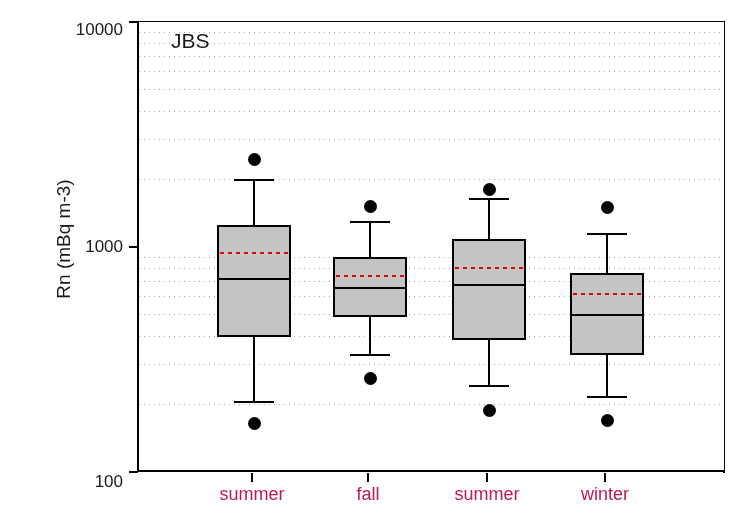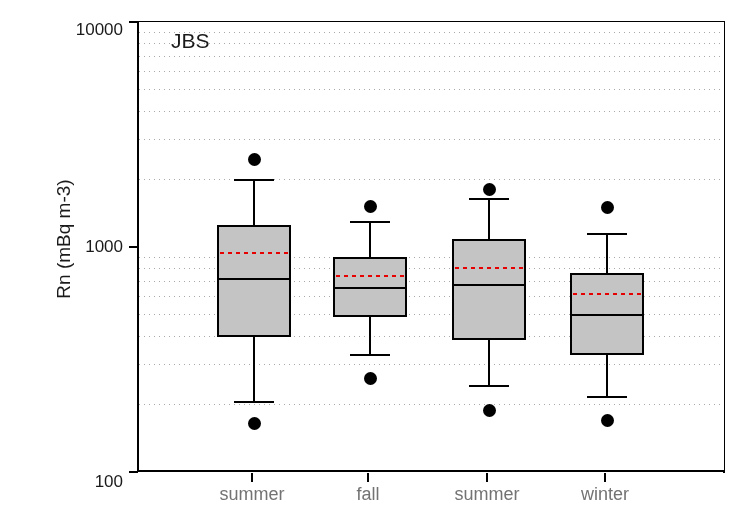--- a/index.html
+++ b/index.html
@@ -106,21 +106,21 @@
     width: 2px;
     height: 9px;
     background: #000;
   }
   .xtlabel {
     position: absolute;
     top: 484px;
     width: 140px;
     text-align: center;
     font-size: 18px;
-    color: #737373;
+    color: #be185d;
   }
 
   
   #panel-title {
     position: absolute;
     left: 171px;
     top: 29px;
     font-size: 21px;
     color: #1a1a1a;
   }

